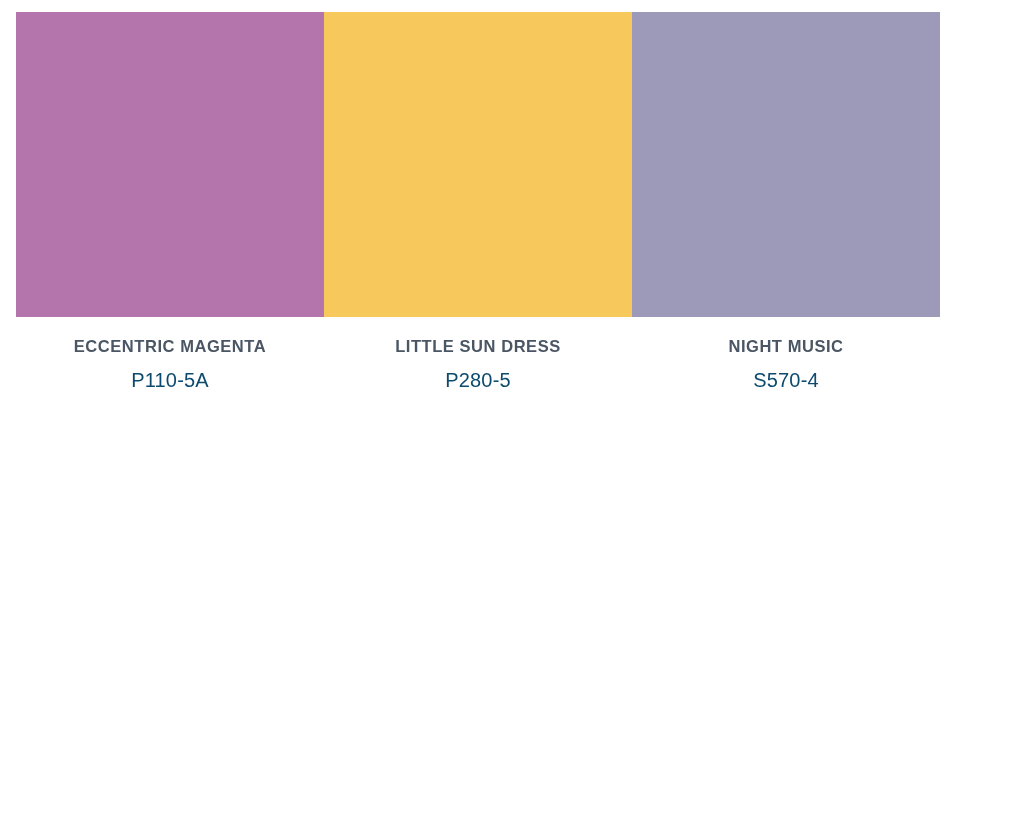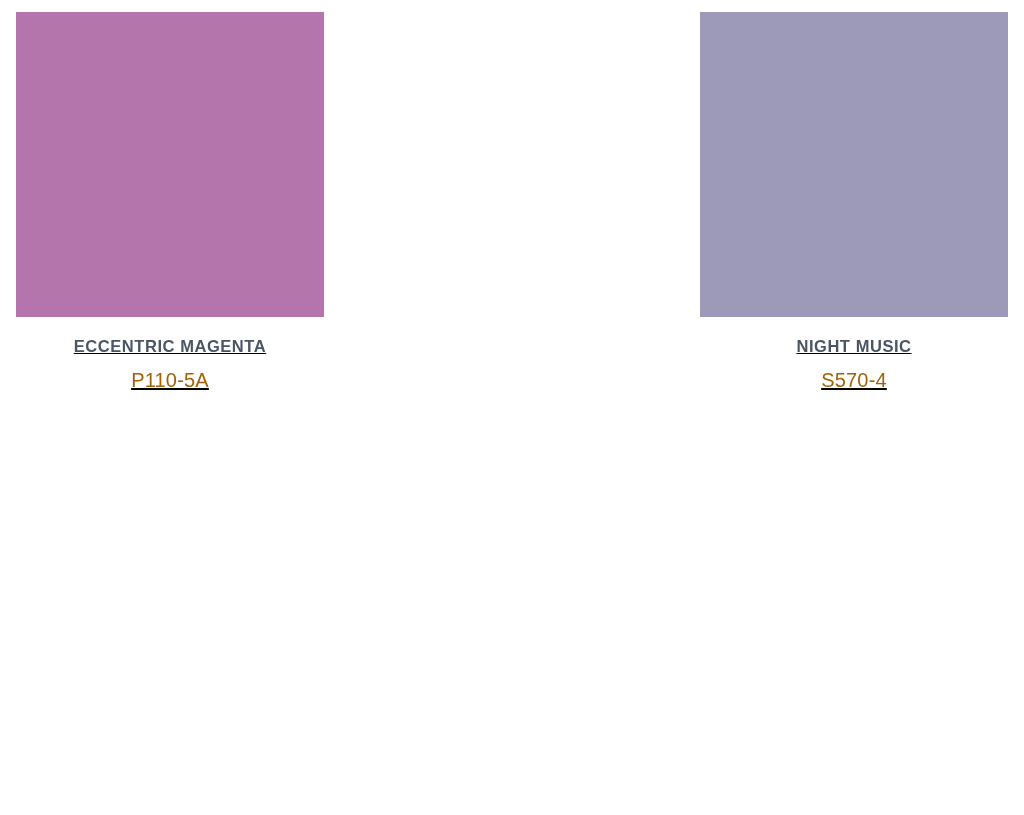--- a/index.html
+++ b/index.html
@@ -14,22 +14,21 @@
     font-family: "Liberation Sans", sans-serif;
     overflow: hidden;
   }
 
   .palette {
     width: 1024px;
     height: 621px;
     box-sizing: border-box;
     padding: 12px 16px 0 16px;
     display: flex;
-    flex-direction: column;
-    text-decoration: underline;
+    flex-direction: row;
   }
 
   .palette-row {
     display: flex;
     flex-direction: row;
     justify-content: space-between;
   }
 
   .palette-row.row-1 {
     margin-bottom: 0;
@@ -64,40 +63,45 @@
     text-align: center;
     margin-top: 21px;
     line-height: 1;
     white-space: nowrap;
   }
 
   .swatch-code {
     font-size: 20px;
     font-weight: normal;
     letter-spacing: 0.2px;
-    color: #a16207;
+    color: #0c4a6e;
     text-align: left;
     margin-top: 15px;
     line-height: 1;
     white-space: nowrap;
   }
 </style>
 </head>
 <body>
 
 <div class="palette">
 
   <div class="palette-row row-1">
 
     <div class="swatch-cell">
       <div class="swatch-chip" style="background-color: rgb(179, 117, 172);"></div>
       <div class="swatch-name">ECCENTRIC MAGENTA</div>
       <div class="swatch-code">P110-5A</div>
     </div>
 
+    <div class="swatch-cell">
+      <div class="swatch-chip" style="background-color: rgb(247, 201, 92);"></div>
+      <div class="swatch-name">LITTLE SUN DRESS</div>
+      <div class="swatch-code">P280-5</div>
+    </div>
 
     <div class="swatch-cell">
       <div class="swatch-chip" style="background-color: rgb(157, 153, 184);"></div>
       <div class="swatch-name">NIGHT MUSIC</div>
       <div class="swatch-code">S570-4</div>
     </div>
 
   </div>
 
   <div class="palette-row row-2">

